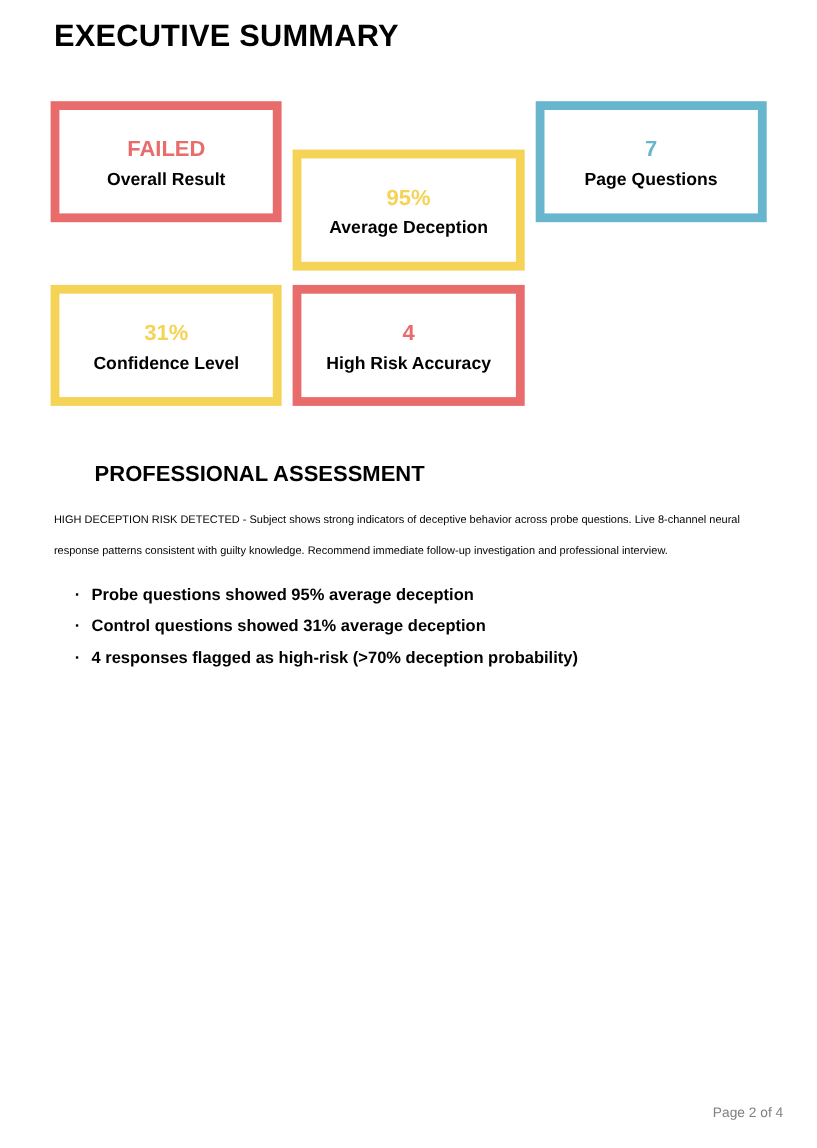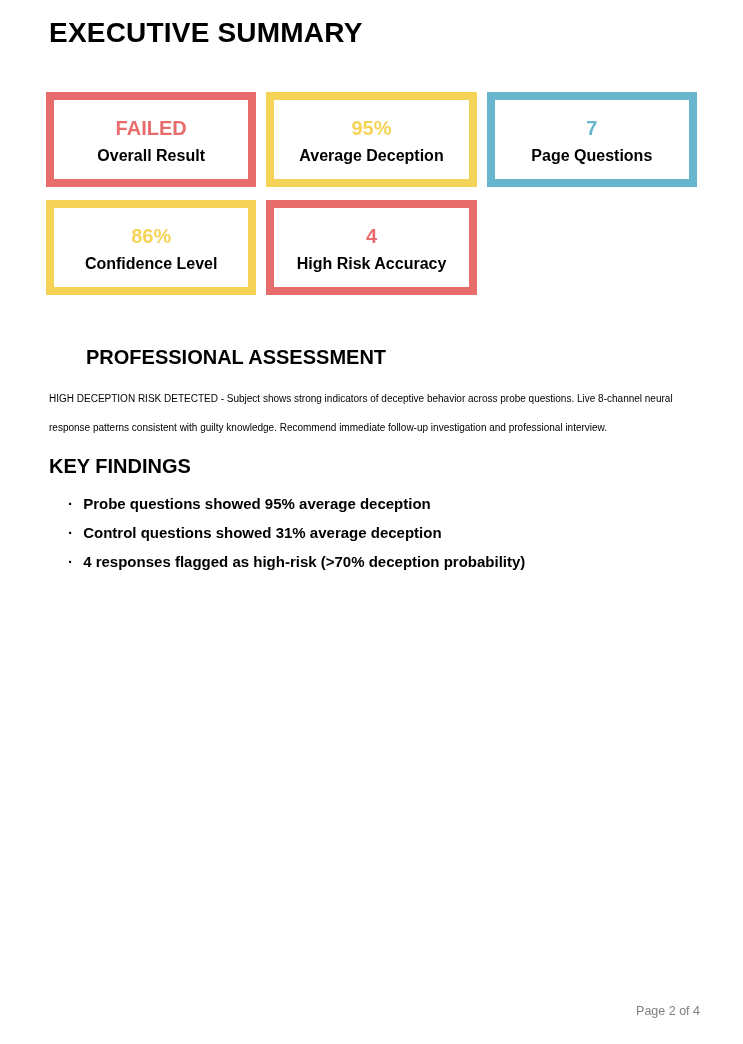--- a/index.html
+++ b/index.html
@@ -28,21 +28,21 @@
     letter-spacing: 0.2px;
   }
   .cards-grid {
     margin-top: 42px;
     display: grid;
     grid-template-columns: repeat(3, 1fr);
     column-gap: 10px;
     row-gap: 13px;
   }
   .stat-card {
-    height: 95px;
+    height: 110px;
     border: 8px solid #cccccc;
     background: #ffffff;
     display: flex;
     flex-direction: column;
     align-items: center;
     justify-content: center;
     text-align: center;
   }
   .stat-value {
     font-size: 20px;
@@ -84,68 +84,67 @@
     font-weight: bold;
     color: #000000;
   }
   .finding-bullet {
     display: inline-block;
     margin-right: 6px;
   }
   .page-footer {
     position: absolute;
     top: 1004px;
-    right: 43px;
+    right: 31px;
     font-size: 12.5px;
     line-height: 15px;
     color: #808080;
   }
 </style>
 </head>
 <body>
 
 <div class="content">
 
   <h1 class="page-title">EXECUTIVE SUMMARY</h1>
 
   <div class="cards-grid">
 
     <div class="stat-card" style="border-color: rgb(233, 108, 108);">
       <div class="stat-value" style="color: rgb(233, 108, 108);">FAILED</div>
       <div class="stat-label">Overall Result</div>
     </div>
 
-    <div class="stat-card" style="border-color: rgb(245, 211, 86);">
+    <div class="stat-card" style="border-color: rgb(245, 211, 86); margin-top: 44px;">
       <div class="stat-value" style="color: rgb(245, 211, 86);">95%</div>
       <div class="stat-label">Average Deception</div>
     </div>
 
     <div class="stat-card" style="border-color: rgb(104, 182, 205);">
       <div class="stat-value" style="color: rgb(104, 182, 205);">7</div>
       <div class="stat-label">Page Questions</div>
     </div>
 
 
     <div class="stat-card" style="border-color: rgb(245, 211, 86);">
-      <div class="stat-value" style="color: rgb(245, 211, 86);">86%</div>
+      <div class="stat-value" style="color: rgb(245, 211, 86);">31%</div>
       <div class="stat-label">Confidence Level</div>
     </div>
 
     <div class="stat-card" style="border-color: rgb(233, 108, 108);">
       <div class="stat-value" style="color: rgb(233, 108, 108);">4</div>
       <div class="stat-label">High Risk Accuracy</div>
     </div>
 
   </div>
 
   <h2 class="section-heading heading-assessment">PROFESSIONAL ASSESSMENT</h2>
 
   <p class="assessment-body">HIGH DECEPTION RISK DETECTED - Subject shows strong indicators of deceptive behavior across probe questions. Live 8-channel neural response patterns consistent with guilty knowledge. Recommend immediate follow-up investigation and professional interview.</p>
 
-  <h2 class="section-heading heading-findings">KEY FINDINGS</h2>
 
   <ul class="findings-list">
     <li class="finding-item">
       <span class="finding-bullet">·</span>
       <span>Probe questions showed 95% average deception</span>
     </li>
     <li class="finding-item">
       <span class="finding-bullet">·</span>
       <span>Control questions showed 31% average deception</span>
     </li>

